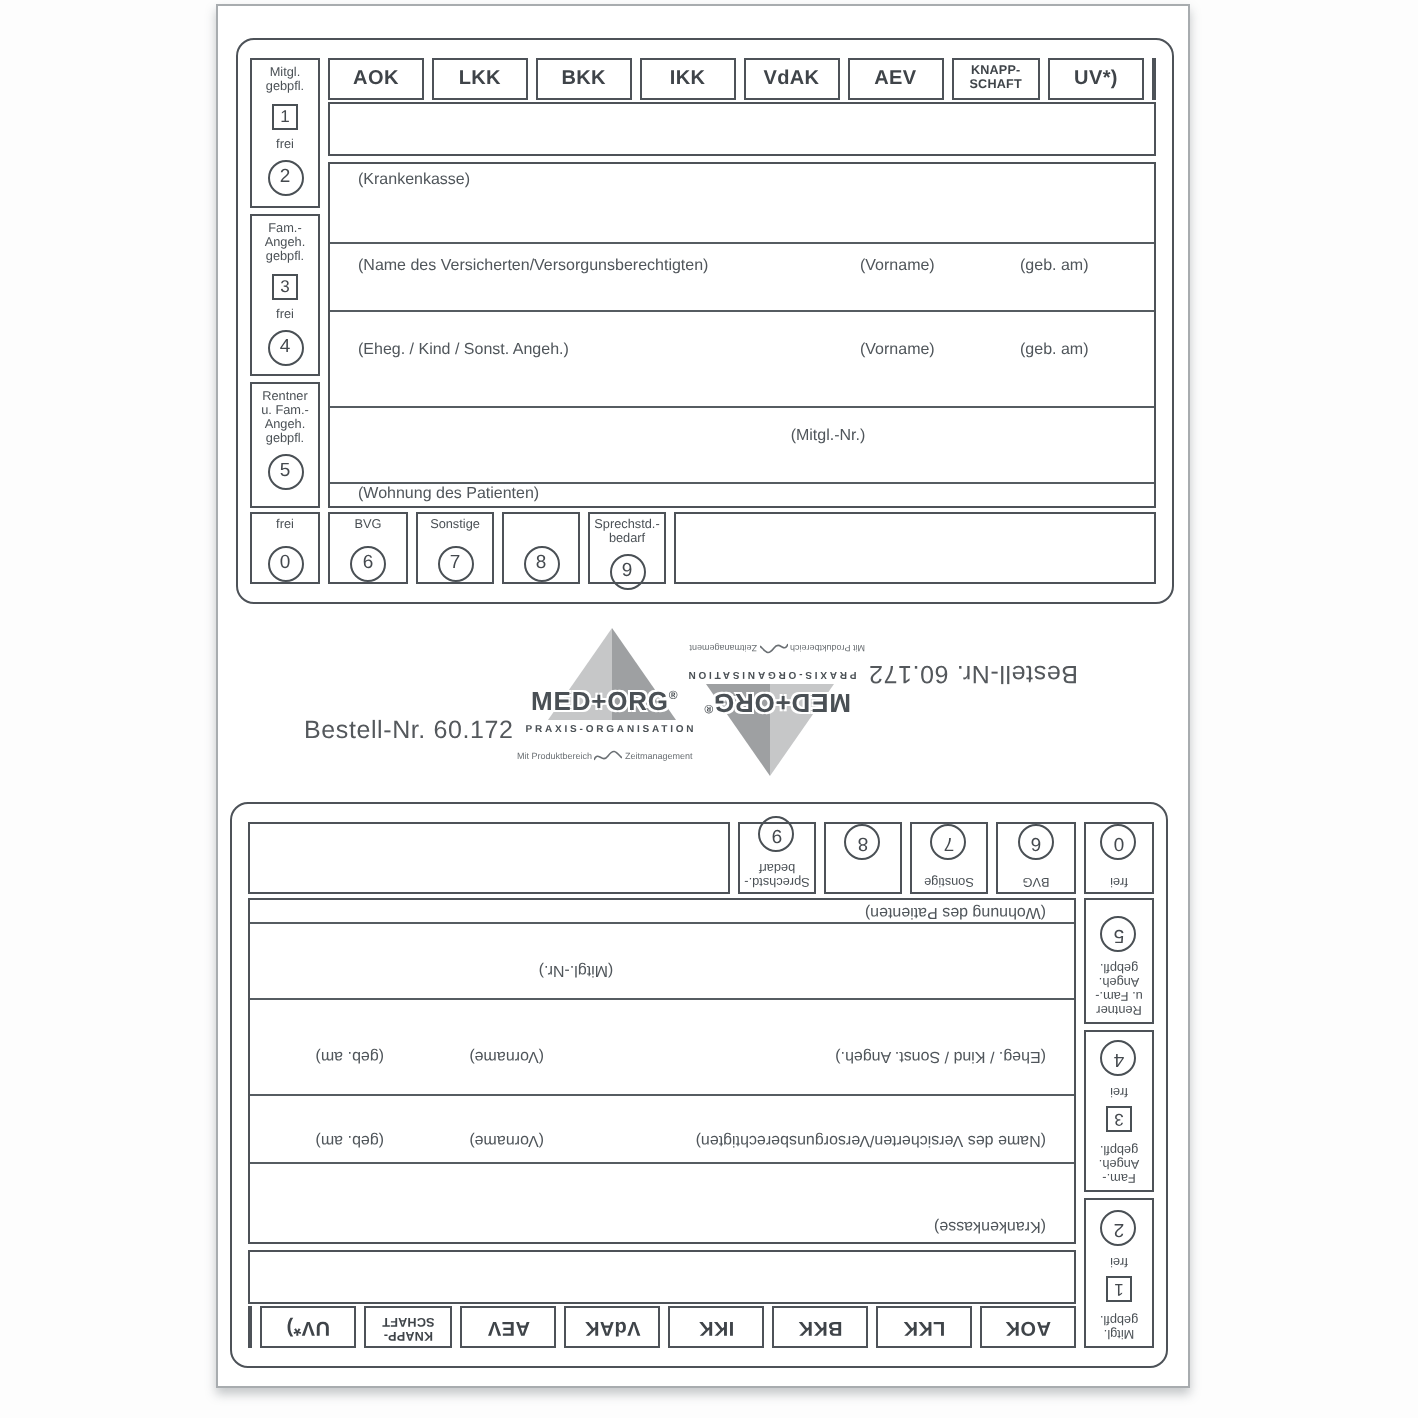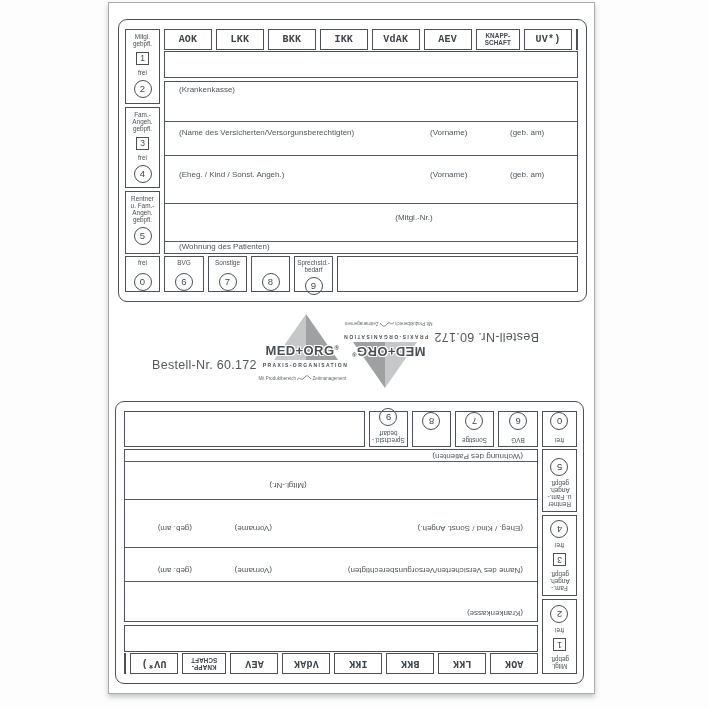--- a/index.html
+++ b/index.html
@@ -19,21 +19,21 @@
   .lc-label span{display:block;}
   .sq{width:11px;height:11px;border:1.1px solid #4a5055;font-size:8.5px;line-height:11px;
       text-align:center;margin-top:5px;color:#44494e;box-sizing:content-box;}
   .ci{width:16px;height:16px;border:1.2px solid #4a5055;border-radius:50%;font-size:9.5px;
       line-height:16px;text-align:center;margin-top:4px;color:#44494e;box-sizing:content-box;}
   .lc-frei{font-size:6.4px;color:#4a5055;margin-top:4px;line-height:7px;}
 
   .hdr-row{position:absolute;left:45px;top:9px;right:8px;height:21px;display:flex;gap:4px;}
   .kbox{border:1.2px solid #4d5258;display:flex;align-items:center;justify-content:center;
         font-weight:bold;font-size:10px;color:#3f4449;letter-spacing:.2px;box-sizing:border-box;}
-  .w35{width:54px;font-family:Liberation Mono, monospace;} .w50{width:50px;} .kempty{flex:1;}
+  .w35{width:54px;} .w50{width:50px;} .kempty{flex:1;}
   .kbox.knapp{flex-direction:column;font-size:6.3px;line-height:6.8px;letter-spacing:.1px;}
   .kbox.knapp span{display:block;}
 
   .blank-box{position:absolute;left:45px;top:31px;right:8px;height:27px;
              border:1.1px solid #4d5258;box-sizing:border-box;}
   .main-box{position:absolute;left:45px;top:61px;right:8px;height:173px;
             border:1.1px solid #4d5258;box-sizing:border-box;}
   .mrow{position:relative;box-sizing:border-box;}
   .bt{border-top:1px solid #565c61;}
   .flabel{position:absolute;font-size:8px;color:#50565b;white-space:nowrap;}

